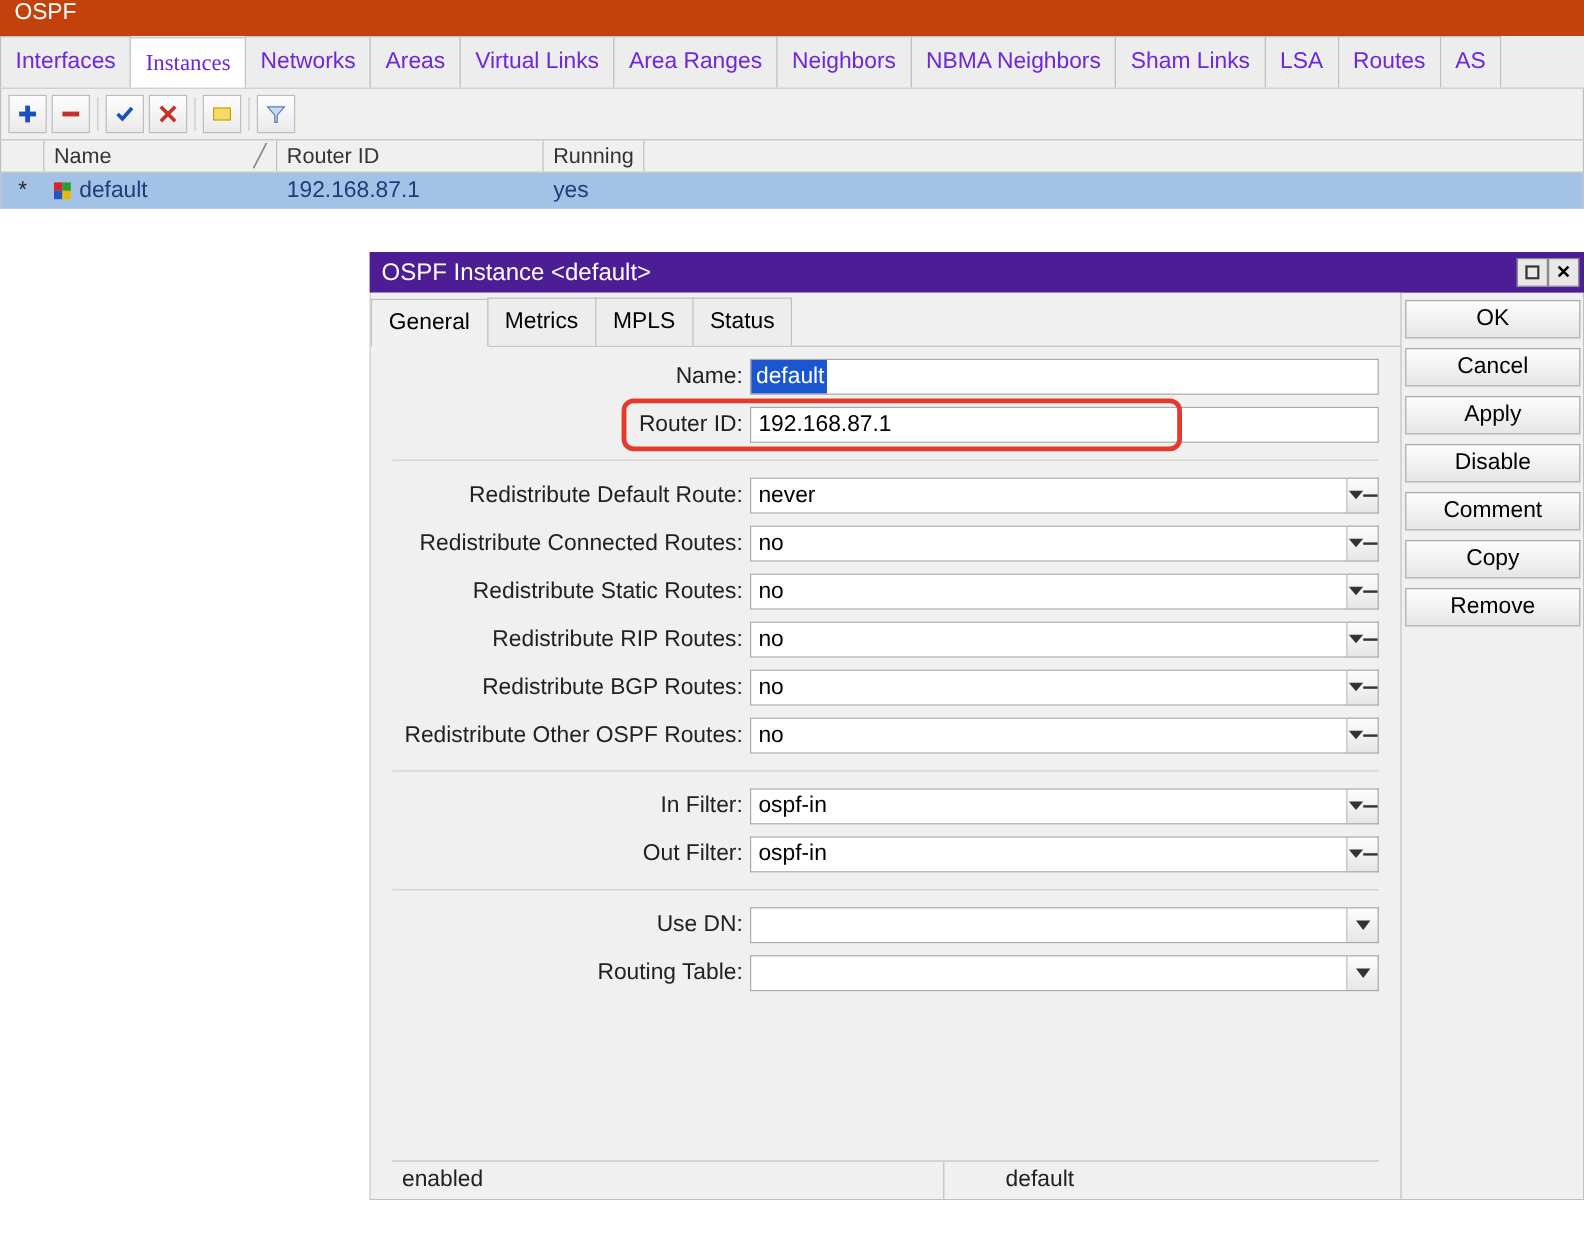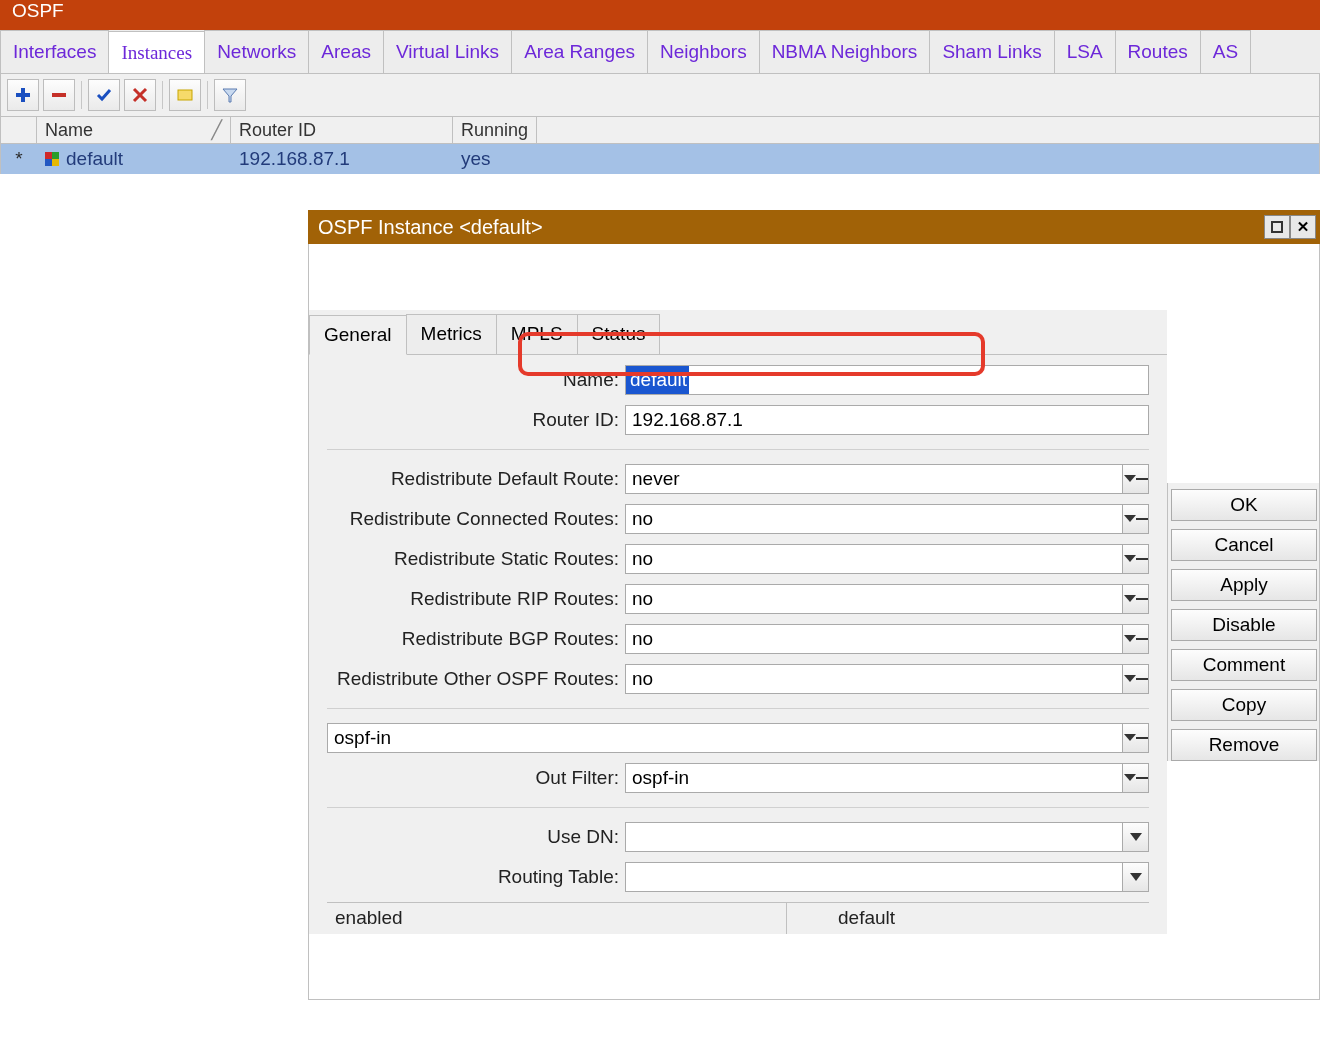--- a/index.html
+++ b/index.html
@@ -35,26 +35,26 @@
   .gr-cell { display: flex; align-items: center; padding: 0 8px; font-size: 19px; }
   .gr-star { width: 36px; color: #2b2b2b; justify-content: center; }
   .gr-name { width: 194px; gap: 6px; }
   .gr-router { width: 222px; }
   .gr-running { width: 84px; }
   .mini-icon { display:inline-flex; width:15px; height:15px; flex-wrap:wrap; }
   .mini-icon span { width:7px; height:7px; display:block; }
 
   
   .dialog { position: absolute; top: 210px; left: 308px; right: 0; width: 1012px; height: 790px; background: #fff; }
-  .dialog-titlebar { height: 34px; background: #a16207; display: flex; align-items: center; justify-content: space-between; padding: 0 4px 0 10px; }
+  .dialog-titlebar { height: 34px; background: #4c1d95; display: flex; align-items: center; justify-content: space-between; padding: 0 4px 0 10px; }
   .dialog-title { color: #fff; font-size: 20px; }
   .dialog-titlebuttons { display: flex; gap: 0; }
   .dialog-titlebuttons .tbn { width: 26px; height: 24px; background: #e8e8e8; border: 1px solid #888; display:flex; align-items:center; justify-content:center; font-size:15px; cursor:pointer; }
 
-  .dialog-body { display: flex; height: calc(100% - 34px); border: 1px solid #c0c0c0; border-top: none; align-items: center; }
+  .dialog-body { display: flex; height: calc(100% - 34px); border: 1px solid #c0c0c0; border-top: none; }
   .dialog-left { flex:1; display:flex; flex-direction:column; background:#f0f0f0; }
   .dialog-right { width: 152px; border-left: 1px solid #c0c0c0; background:#f0f0f0; padding: 6px 0 0 0; display:flex; flex-direction:column; gap:8px; align-items:flex-start; }
   .dlg-btn { width: 146px; height: 32px; background: linear-gradient(#fdfdfd,#e6e6e6); border:1px solid #aaa; font-size:19px; cursor:pointer; margin-left:3px; }
 
   
   .dlg-tabs { display:flex; background:#f0f0f0; padding-top:4px; border-bottom: 1px solid #c0c0c0; }
   .dlg-tab { padding: 8px 14px; border:1px solid #c0c0c0; border-bottom:none; background:#ededed; cursor:pointer; margin-right:-1px; font-size:19px; }
   .dlg-tab.active { background:#f0f0f0; position:relative; top:1px; border-bottom:1px solid #f0f0f0; }
 
   .form-area { flex:1; padding: 10px 18px 0 18px; display:flex; flex-direction:column; gap:10px; }
@@ -239,20 +239,21 @@
           <label>Redistribute Other OSPF Routes:</label>
           <div class="field">
               <input type="text" value="no" style="">
               <div class="combo-btn arrow-down-bar"></div>
             </div>
         </div>
 
         <hr class="sep">
 
         <div class="form-row">
+          <label>In Filter:</label>
           <div class="field">
               <input type="text" value="ospf-in" style="">
               <div class="combo-btn arrow-down-bar"></div>
             </div>
         </div>
         <div class="form-row">
           <label>Out Filter:</label>
           <div class="field">
               <input type="text" value="ospf-in" style="">
               <div class="combo-btn arrow-down-bar"></div>

